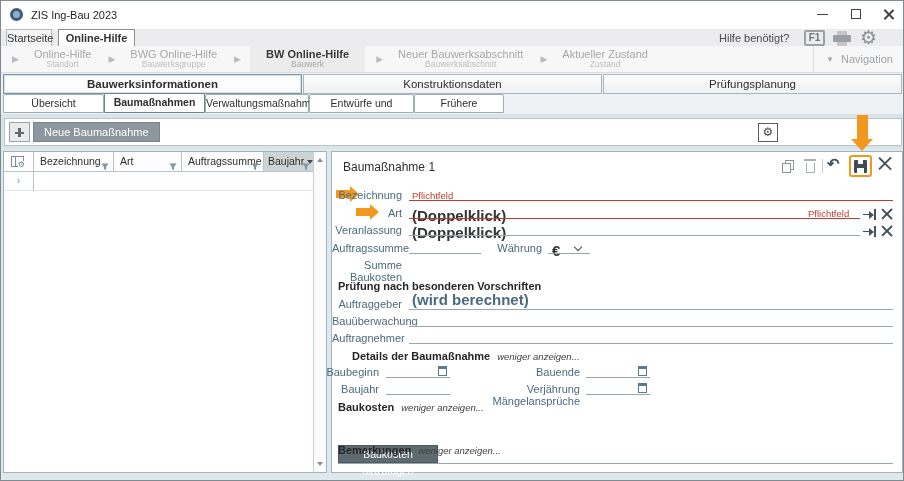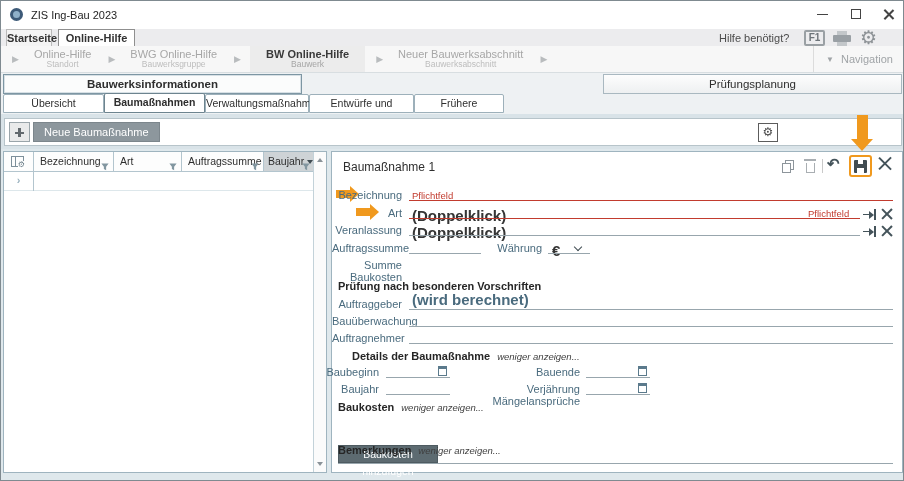--- a/index.html
+++ b/index.html
@@ -165,21 +165,21 @@
     </span>
   <span class="winbtn" style="left:840px;">
       <span class="glyph-max"></span>
     </span>
   <span class="winbtn" style="left:872px;">
       <span class="glyph-x"></span>
     </span>
 </div>
 
 <div class="doctab-row">
-  <div class="doctab" style="left:5px; width:46px;font-weight:bold;">
+  <div class="doctab" style="left:5px; width:46px;">
     <span>Startseite</span>
   </div>
   <div class="doctab active" style="left:57px; width:77px;">
     <span>Online-Hilfe</span><span class="tab-close"></span>
   </div>
 </div>
 <div class="help-prompt">Hilfe benötigt?</div>
 <div class="f1-badge">F1</div>
 <div class="printer">
   <span class="paper"></span>
@@ -203,28 +203,33 @@
   <div class="bc-item active">
     <div class="bc-title">BW Online-Hilfe</div>
     <div class="bc-sub">Bauwerk</div>
   </div>
   <span class="bc-arrow">▶</span>
   <div class="bc-item">
     <div class="bc-title">Neuer Bauwerksabschnitt</div>
     <div class="bc-sub">Bauwerksabschnitt</div>
   </div>
   <span class="bc-arrow">▶</span>
+  <div class="bc-item">
+    <div class="bc-title">Aktueller Zustand</div>
+    <div class="bc-sub">Zustand</div>
+  </div>
   <div class="bc-nav">
     <span class="dn">▼</span>
     <span>Navigation</span>
   </div>
 </div>
 
 <div class="maintab-zone">
   <div class="maintab active" style="left:2px; width:299px;">Bauwerksinformationen</div>
+  <div class="maintab" style="left:302px; width:299px;">Konstruktionsdaten</div>
   <div class="maintab" style="left:602px; width:299px;">Prüfungsplanung</div>
 
   <div class="subtab" style="left:2px; top:21px; width:101px;">Übersicht</div>
   <div class="subtab active" style="left:103px; top:20px; width:101px;">Baumaßnahmen</div>
   <div class="subtab" style="left:204px; top:21px; width:104px;">Verwaltungsmaßnahmen</div>
   <div class="subtab" style="left:308px; top:21px; width:105px;">Entwürfe und Berechnungen</div>
   <div class="subtab" style="left:413px; top:21px; width:90px;">Frühere Prüfungen</div>
 </div>
 
 <div class="toolbar-strip">

